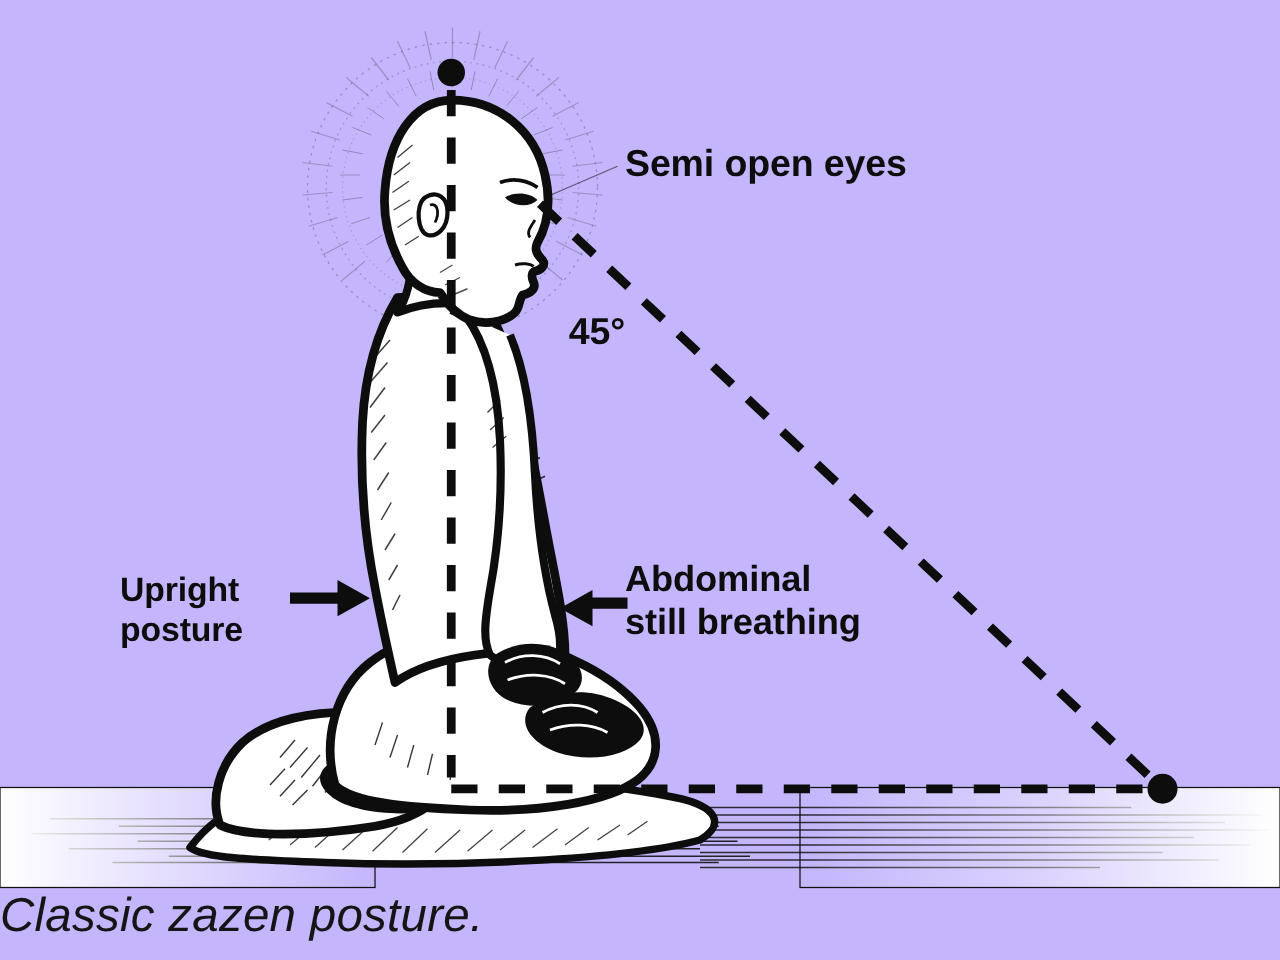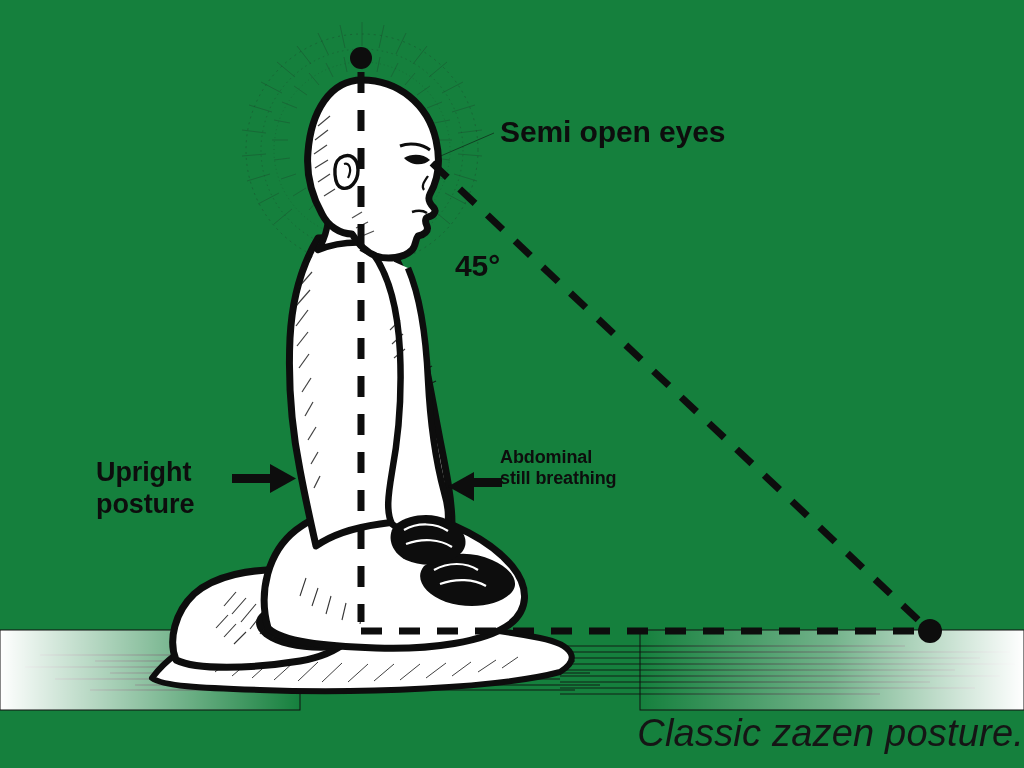--- a/index.html
+++ b/index.html
@@ -5,21 +5,21 @@
 <style>
   html, body {
     margin: 0;
     padding: 0;
     background: #ffffff;
   }
   #stage {
     position: relative;
     width: 1024px;
     height: 768px;
-    background: #15803d;
+    background: #c4b5fd;
     overflow: hidden;
     font-family: "Liberation Sans", sans-serif;
   }
   #art {
     position: absolute;
     left: 0;
     top: 0;
     width: 1024px;
     height: 768px;
   }
@@ -43,28 +43,28 @@
     font-size: 30px;
   }
   #lbl-upright {
     left: 96px;
     top: 457px;
     font-size: 27px;
   }
   #lbl-abdominal {
     left: 500px;
     top: 447px;
-    font-size: 18px;
+    font-size: 29px;
   }
   #caption {
     position: absolute;
     left: 0;
     top: 712px;
     width: 1024px;
-    text-align: right;
+    text-align: left;
     font-family: "Liberation Sans", sans-serif;
     font-style: italic;
     font-weight: normal;
     font-size: 38px;
     color: #151515;
     letter-spacing: 0.2px;
   }
 </style>
 </head>
 <body>

